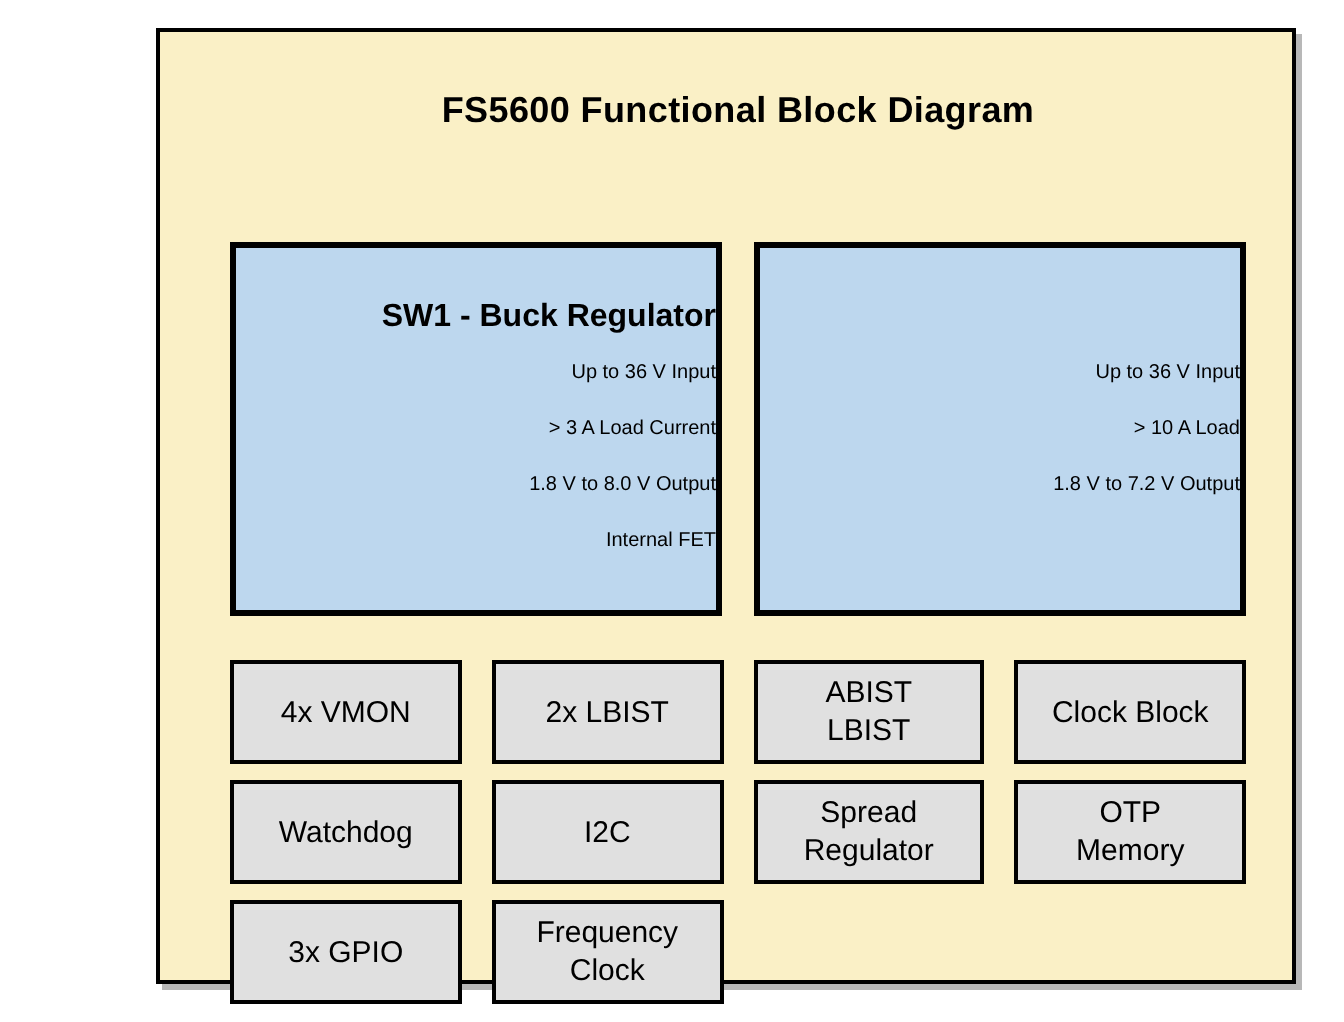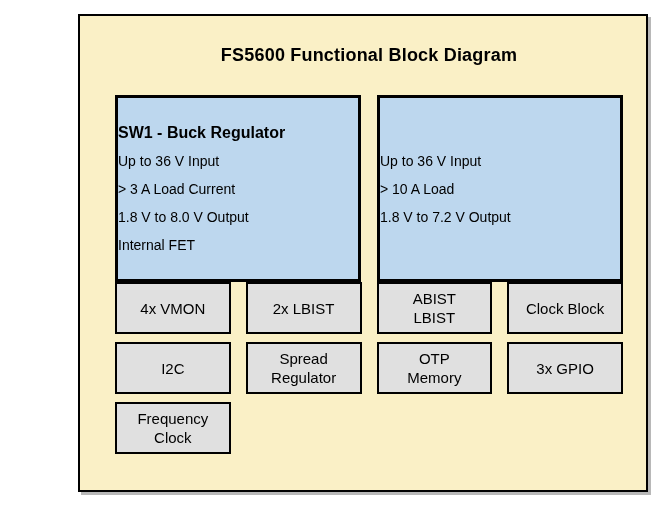--- a/index.html
+++ b/index.html
@@ -42,33 +42,35 @@
   }
   .sw-box {
     flex: 1;
     height: 187px;
     box-sizing: border-box;
     border: 3px solid var(--border, #000000);
     background: var(--sw-block, #BDD7EE);
     display: flex;
     flex-direction: column;
     justify-content: center;
-    align-items: flex-start;
+    align-items: flex-end;
     text-align: center;
+    margin-top: 26px;
   }
   .sw-title {
     font-weight: bold;
     font-size: 16px;
     line-height: 28px;
   }
   .sw-line {
-    font-size: 14px;
+    font-size: 10px;
     line-height: 28px;
   }
   .feature-grid {
+    margin-top: 22px;
     display: grid;
     grid-template-columns: repeat(4, 1fr);
     column-gap: 15px;
     row-gap: 8px;
   }
   .feature-box {
     height: 52px;
     box-sizing: border-box;
     border: 2.5px solid var(--border, #000000);
     background: var(--feature-block, #E0E0E0);
@@ -106,20 +108,21 @@
       </div>
 
     </div>
 
     <div class="feature-grid">
       <div class="feature-box">4x VMON</div>
       <div class="feature-box">2x LBIST</div>
       <div class="feature-box">ABIST
 LBIST</div>
       <div class="feature-box">Clock Block</div>
+      <div class="feature-box">Watchdog</div>
       <div class="feature-box">I2C</div>
       <div class="feature-box">Spread
 Regulator</div>
       <div class="feature-box">OTP
 Memory</div>
       <div class="feature-box">3x GPIO</div>
       <div class="feature-box">Frequency
 Clock</div>
     </div>
 

